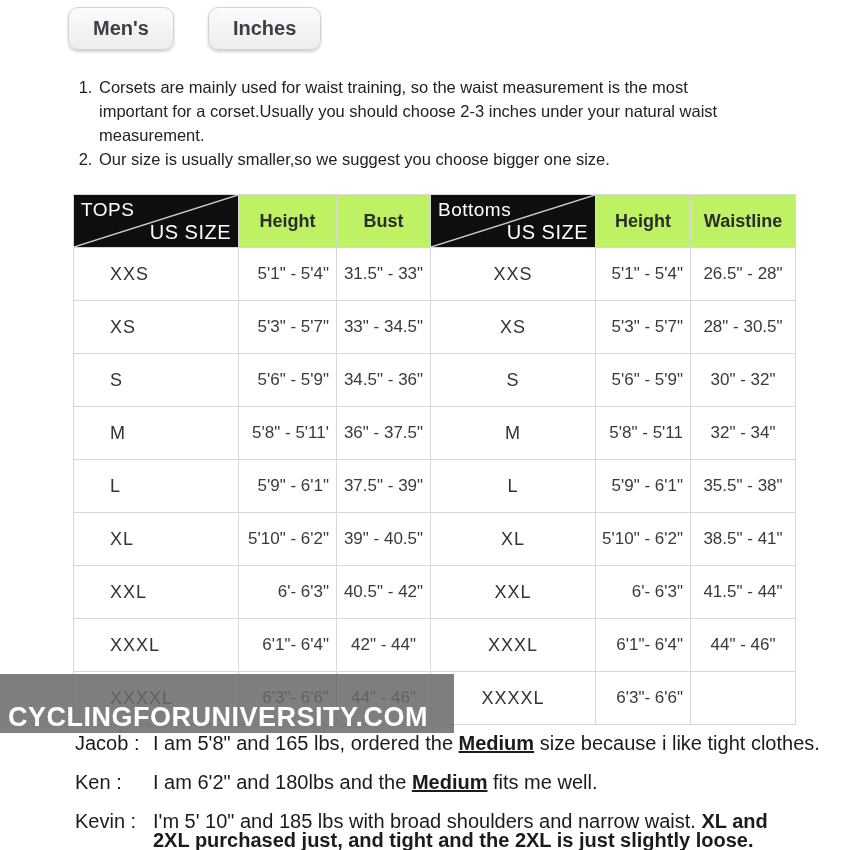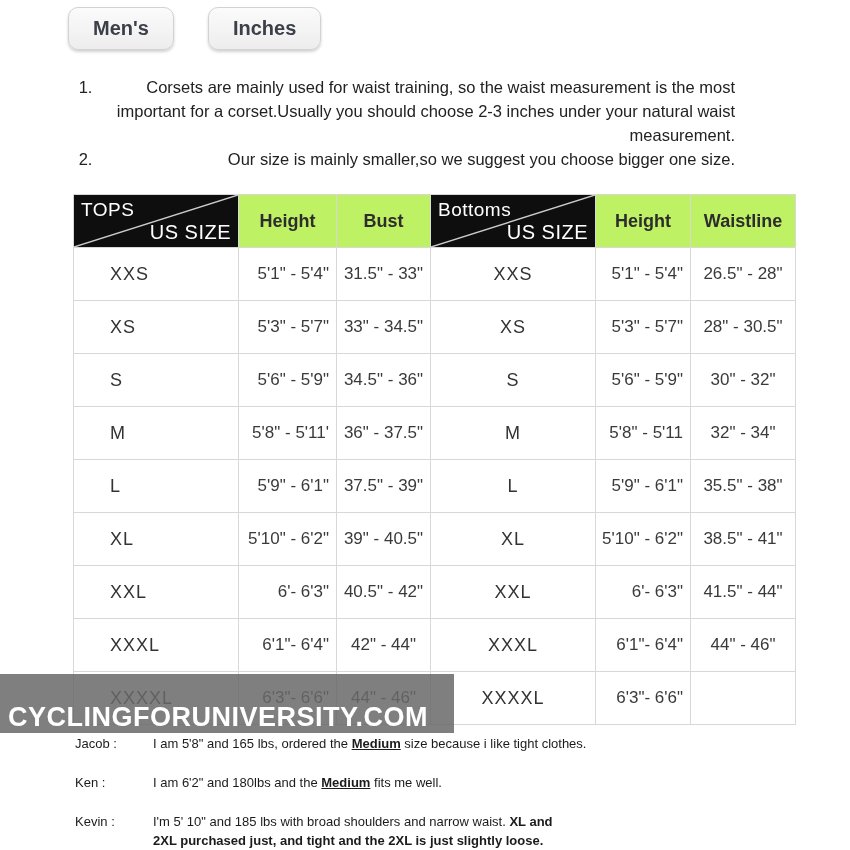--- a/index.html
+++ b/index.html
@@ -16,21 +16,21 @@
     min-width:100px; height:43px; padding:0 24px;
     background:linear-gradient(#fbfbfb,#ededed);
     border:1px solid #d2d2d2; border-radius:10px;
     box-shadow:0 2px 3px rgba(0,0,0,0.18);
     font-family:inherit; font-size:20px; font-weight:bold; color:#3a3f48;
     cursor:pointer;
   }
 
   
   ol.notes { margin:25px 0 0 75px; width:660px; padding-left:22px;
-    font-size:16.5px; line-height:24px; color:#222;text-align:right; }
+    font-size:16.5px; line-height:24px; color:#222; }
   ol.notes li { padding-left:2px; }
 
   
   .table-wrap { margin:23px 0 0 73px; }
   table.size-table { border-collapse:collapse; table-layout:fixed; width:722px; }
   table.size-table td, table.size-table th { border:1px solid #d8d8d8; height:53px; overflow:hidden; }
   col.c-size  { width:165px; }
   col.c-h1    { width:98px; }
   col.c-bust  { width:94px; }
   col.c-size2 { width:165px; }
@@ -53,39 +53,39 @@
   .watermark {
     position:absolute; left:0; top:674px; width:454px; height:59px;
     background:rgba(104,104,104,0.85);
     display:flex; align-items:flex-end; padding-left:8px;
     font-size:27px; font-weight:bold; color:#ffffff; letter-spacing:0.5px;
     white-space:nowrap; z-index:5;
   }
 
   
   .testimonials { margin:9px 0 0 75px; }
-  .testimonial { display:flex; margin-bottom:20px; font-size:13px; line-height:19px; color:#1b1b1b; }
+  .testimonial { display:flex; margin-bottom:20px; font-size:20px; line-height:19px; color:#1b1b1b; }
   .t-name { width:78px; flex:none; }
   .t-text { width:690px; white-space:pre-wrap; }
   .t-text .b { font-weight:bold; }
   .t-text .u { text-decoration:underline; }
 </style>
 </head>
 <body>
 
 <div class="page">
 
   <div class="btn-row">
     <button class="toggle-btn">Men's</button>
     <button class="toggle-btn">Inches</button>
   </div>
 
   <ol class="notes">
     <li>Corsets are mainly used for waist training, so the waist measurement is the most important for a corset.Usually you should choose 2-3 inches under your natural waist measurement.</li>
-    <li>Our size is mainly smaller,so we suggest you choose bigger one size.</li>
+    <li>Our size is usually smaller,so we suggest you choose bigger one size.</li>
   </ol>
 
   <div class="table-wrap">
     <table class="size-table">
       <colgroup>
         <col class="c-size">
           <col class="c-h1">
           <col class="c-bust">
         <col class="c-size2">
           <col class="c-h2">

